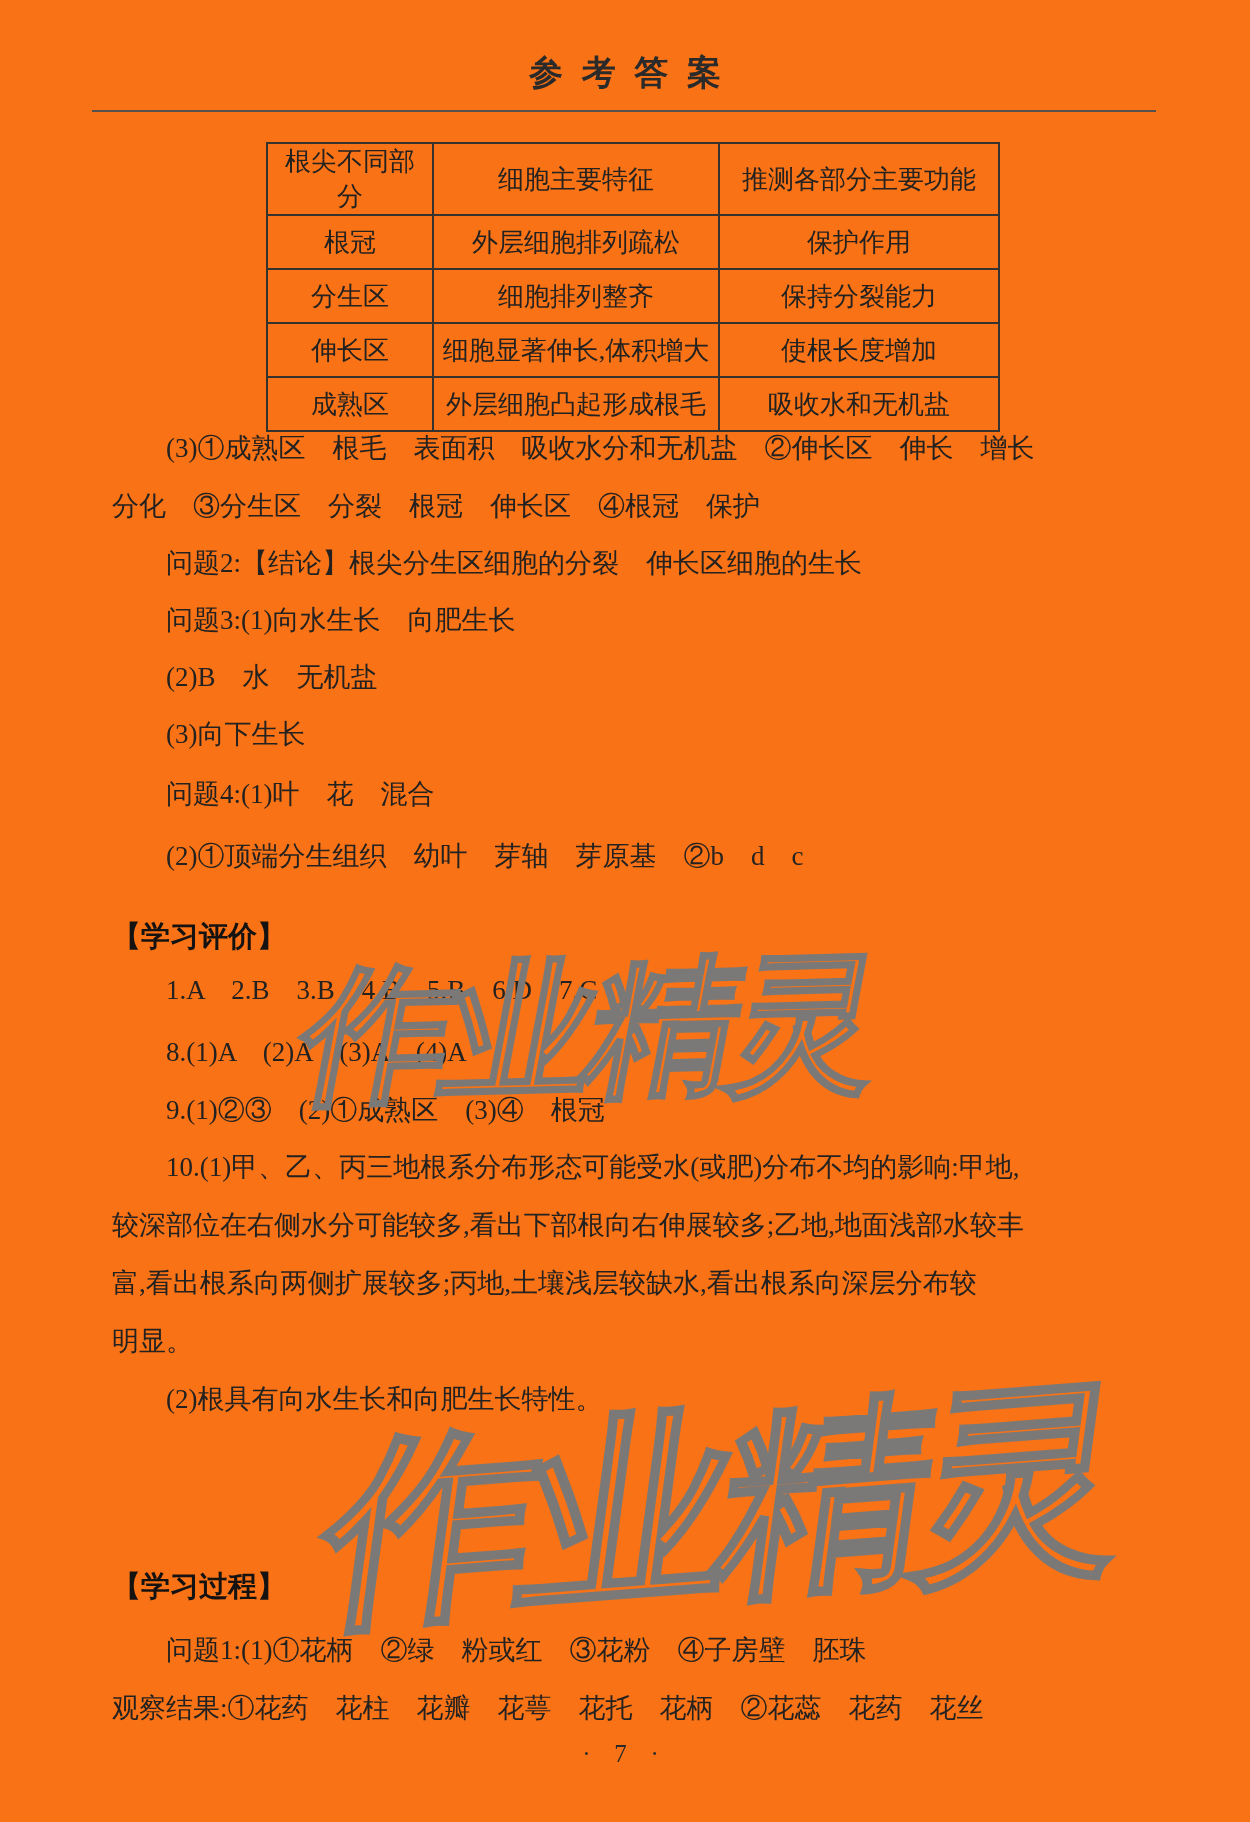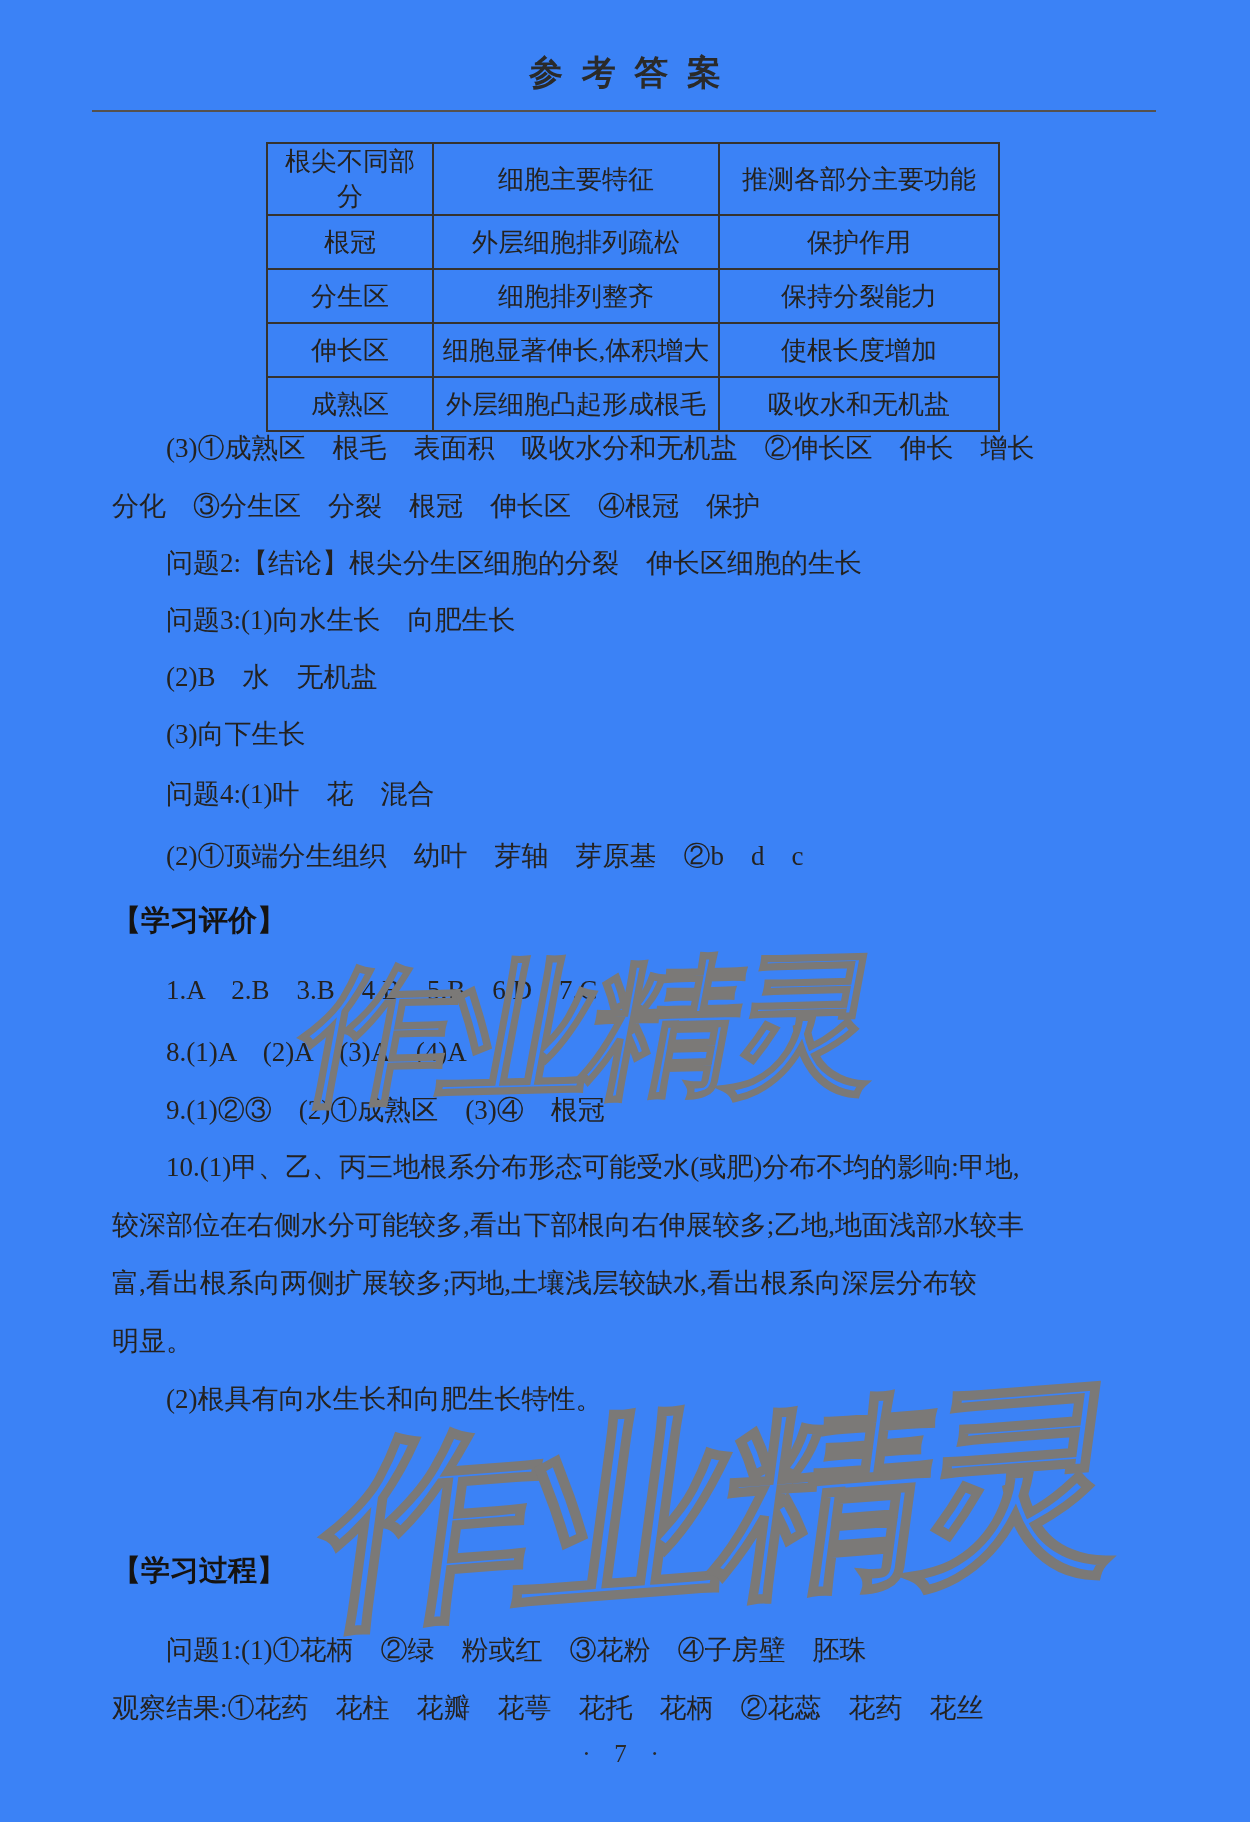--- a/index.html
+++ b/index.html
@@ -1,20 +1,20 @@
 <!DOCTYPE html>
 <html><head>
 <meta charset="utf-8">
 <style>
   html,body{margin:0;padding:0;background:#e8e8e8;}
   .page{
     position:relative;
     width:1250px;height:1822px;
     margin:0 auto;
-    background:#3b82f6;
+    background:#f97316;
     font-family:"Liberation Serif","DejaVu Serif",serif;
     color:#1f1f1f;
     overflow:hidden;
   }
   
   .doc-title{
     position:absolute;top:50px;left:0;width:100%;
     text-align:center;font-size:34px;font-weight:bold;
     letter-spacing:0.55em;text-indent:0.55em;
     color:#2a2a2a;
@@ -35,21 +35,21 @@
     color:#242220;
   }
   .col-a{width:152px}.col-b{width:272px}.col-c{width:266px}
   
   .line{
     position:absolute;left:112px;
     font-size:27px;line-height:36px;white-space:pre;
     color:#242220;
   }
   .ind{left:166px;}
-  .bold{font-weight:bold;color:#151311;}
+  .bold{font-weight:bold;color:#151311;margin-top:16px;}
   .tag-bold{font-weight:normal;}
   .center{left:0;width:100%;text-align:center;white-space:pre;}
   .l0{top:430px}.l1{top:488px}.l2{top:545px}.l3{top:602px}
   .l4{top:659px}.l5{top:716px}.l6{top:776px}.l7{top:838px}
   .h1{top:902px;font-size:29px}
   .l8{top:972px}.l9{top:1034px}.l10{top:1092px}.l11{top:1149px}
   .l12{top:1207px}.l13{top:1265px}.l14{top:1323px}.l15{top:1381px}
   .h2{top:1448px;font-size:29px}
   .h3{top:1552px;font-size:29px}
   .l16{top:1632px}.l17{top:1690px}

